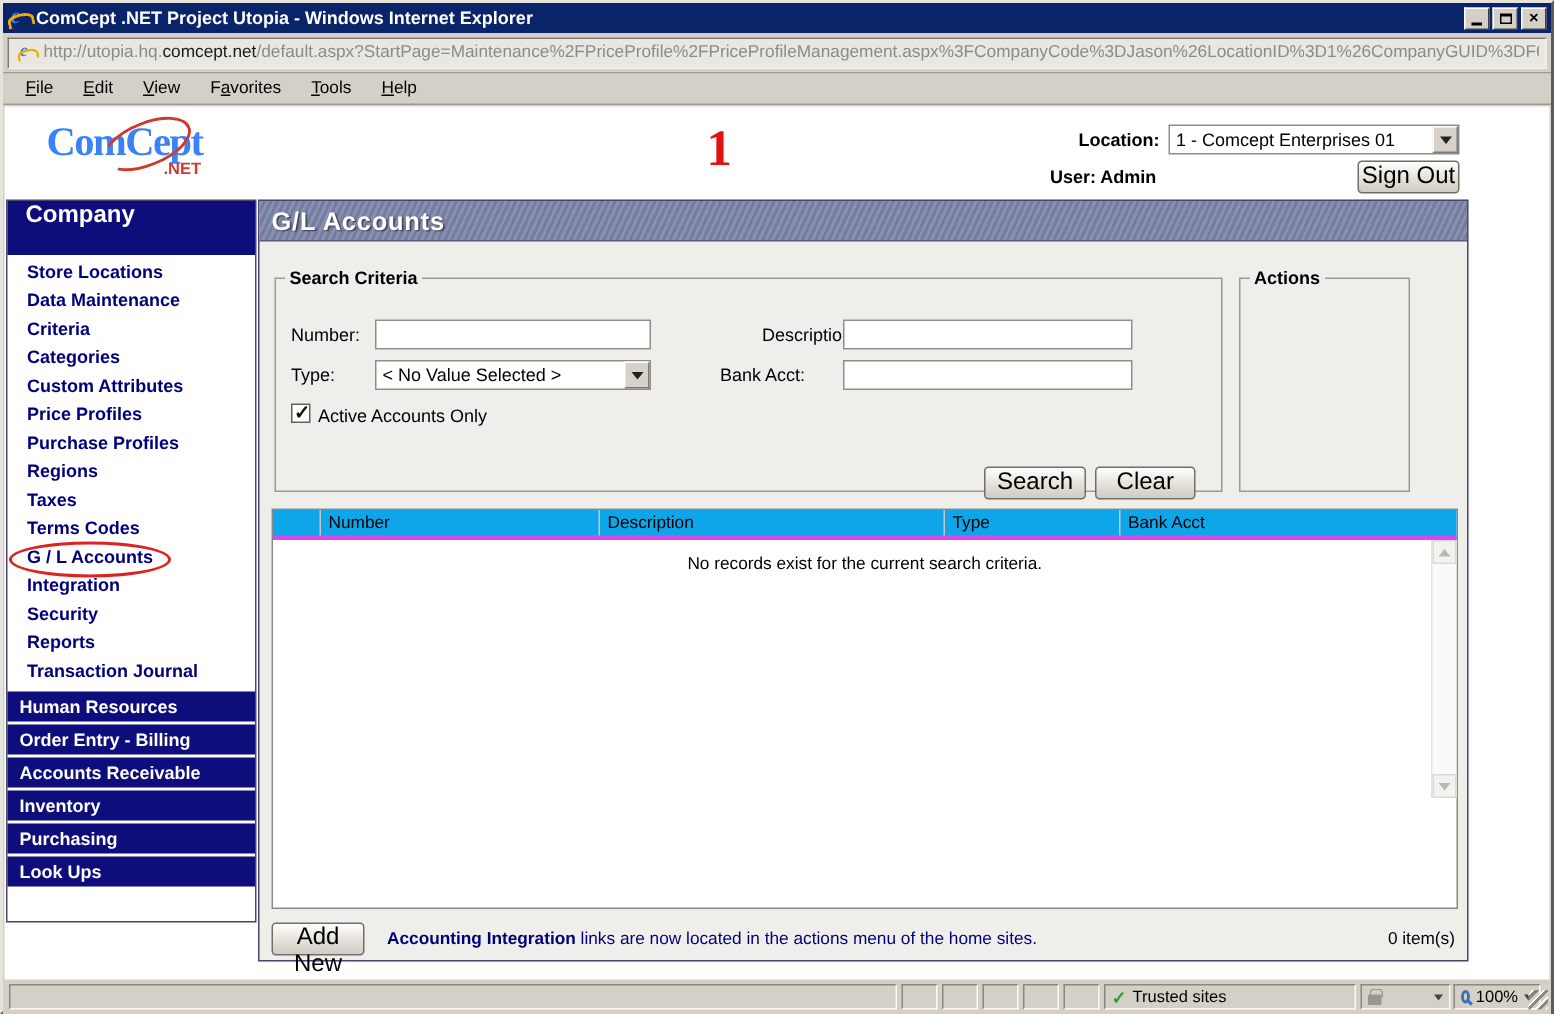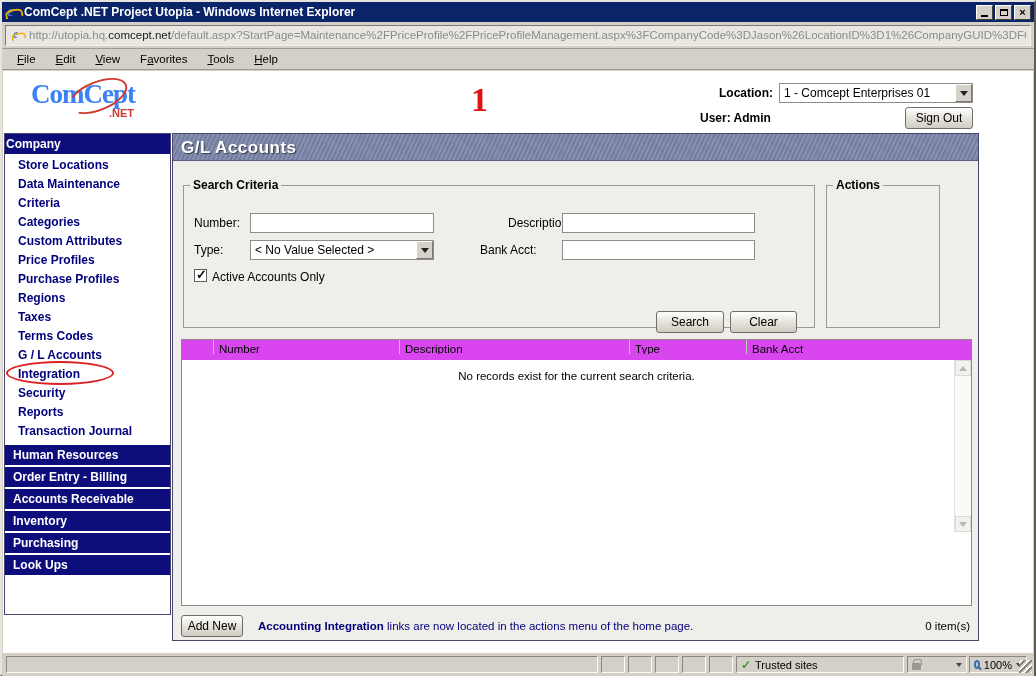--- a/index.html
+++ b/index.html
@@ -57,42 +57,42 @@
   .logo-net { position:absolute; left:78px; top:28px; font:bold 11px "Liberation Sans", sans-serif; color:#cf3a2e; }
   .annotation-number { position:absolute; left:468px; top:10px; font:bold 34px "Liberation Serif", serif;
                        color:#e21212; }
   .loc-label { position:absolute; left:640px; top:15px; width:130px; text-align:right;
                font-weight:bold; font-size:12px; }
   .loc-select { position:absolute; left:776px; top:12px; width:194px; height:20px; }
   .user-line { position:absolute; left:697px; top:40px; font-weight:bold; font-size:12px; }
   .signout-btn { position:absolute; left:902px; top:36px; width:68px; height:22px; }
 
   
-  .win-btn { border:1px solid #6f6f69; border-radius:3px; font-size:12px; color:#000;
+  .win-btn { border:1px solid #6f6f69; border-radius:3px; font-size:16px; color:#000;
              background:linear-gradient(#ffffff, #e9e6de 45%, #cfccc3); cursor:default;
              font-family:"Liberation Sans", sans-serif; }
   .tb-input { border:1px solid #8e8e88; background:#fff; font-size:12px; padding:2px 4px;
               font-family:"Liberation Sans", sans-serif; }
   .dropdown { background:#fff; border:1px solid #8e8e88; display:flex; cursor:default; }
   .dropdown-text { flex:1; font-size:12px; padding:2px 0 0 4px; white-space:nowrap; overflow:hidden; }
   .dropdown-btn { width:17px; background:#d6d2ca; border:1px solid; flex:none;
                   border-color:#fff #7a7a74 #7a7a74 #fff; display:flex; align-items:center;
                   justify-content:center; }
   .tri-down { width:0; height:0; border-left:4px solid transparent; border-right:4px solid transparent;
               border-top:5px solid #222; }
   .checkbox { display:inline-block; width:13px; height:13px; background:#fff;
               border:1px solid #61615b; position:relative; vertical-align:-2px; }
   .checkbox.checked::after { content:"✓"; position:absolute; left:1px; top:-3px;
                              font-size:13px; font-weight:bold; color:#111; }
 
   
   .sidebar { position:absolute; left:1px; top:62px; width:167px; height:482px; background:#fff;
              border:1px solid #46466e; }
-  .side-head { height:20px; background:#0d0d7b; color:#fff; font-weight:bold; font-size:12px;
-               line-height:20px; padding-left:1px; }
+  .side-head { height:36px; background:#0d0d7b; color:#fff; font-weight:bold; font-size:16px;
+               line-height:20px; padding-left:12px; }
   .side-item { height:19px; line-height:19px; padding-left:13px; font-weight:bold; font-size:12px;
                color:#00007b; white-space:nowrap; cursor:pointer; }
   .side-items { padding-top:2px; }
   .side-sections { margin-top:4px; }
   .side-section { height:20px; background:#0d0d7b; color:#fff; font-weight:bold; font-size:12px;
                   line-height:20px; padding-left:8px; margin-bottom:2px; cursor:pointer; }
   .gl-ellipse { position:absolute; left:1px; top:227px; width:108px; height:24px;
                 border:2px solid #d22; border-radius:50%; pointer-events:none; }
 
   
@@ -105,21 +105,21 @@
 
   fieldset { position:absolute; border:1px solid #9a9a94; margin:0; padding:0; }
   legend { font-weight:bold; font-size:12px; margin-left:6px; padding:0 3px; color:#000; }
   .fs-search { left:10px; top:44px; width:632px; height:150px; }
   .fs-actions { left:653px; top:44px; width:114px; height:150px; }
   .fs-label { position:absolute; font-size:12px; color:#000; }
   .fs-search .tb-input, .fs-search .dropdown { position:absolute; height:20px; }
 
   .results { position:absolute; left:8px; top:205px; width:791px; height:267px; background:#fff;
              border:1px solid #8a8a84; }
-  .grid-header { display:flex; height:20px; background:#d946ef; border-bottom:6px solid #d946ef;
+  .grid-header { display:flex; height:20px; background:#0ea5e9; border-bottom:3px solid #d946ef;
                  font-size:11.5px; }
   .gh { padding:3px 0 0 5px; border-right:1px solid #c6c6c0; white-space:nowrap; overflow:hidden; }
   .gh.c0 { width:32px; } .gh.c1 { width:186px; } .gh.c2 { width:230px; } .gh.c3 { width:117px; }
   .gh.c4 { flex:1; border-right:none; }
   .empty-msg { text-align:center; font-size:11.5px; margin-top:10px; color:#000; }
   .vscroll { position:absolute; right:0; top:20px; width:17px; height:172px; background:#fafaf8;
              border-left:1px solid #e2e2dc; }
   .sbtn { position:absolute; left:0; width:16px; height:16px; background:#f3f2ef;
           border:1px solid #dadad4; display:flex; align-items:center; justify-content:center; }
   .sbtn.up { top:0; } .sbtn.down { bottom:0; }
@@ -285,21 +285,21 @@
               <span class="tri-up-pale"></span>
             </div>
           <div class="sbtn down">
               <span class="tri-down-pale"></span>
             </div>
         </div>
       </div>
 
       <div class="grid-footer">
         <button class="win-btn addnew-btn">Add New</button>
-        <div class="footer-note"><b>Accounting Integration</b><span> links are now located in the actions menu of the home page.</span></div>
+        <div class="footer-note"><b>Accounting Integration</b><span> links are now located in the actions menu of the home sites.</span></div>
         <div class="item-count">0 item(s)</div>
       </div>
     </div>
   </div>
 
   <div class="statusbar">
     <div class="scell" style="left:4px; width:592px;"></div>
     <div class="scell" style="left:599px; width:24px;"></div>
     <div class="scell" style="left:626px; width:24px;"></div>
     <div class="scell" style="left:653px; width:24px;"></div>

